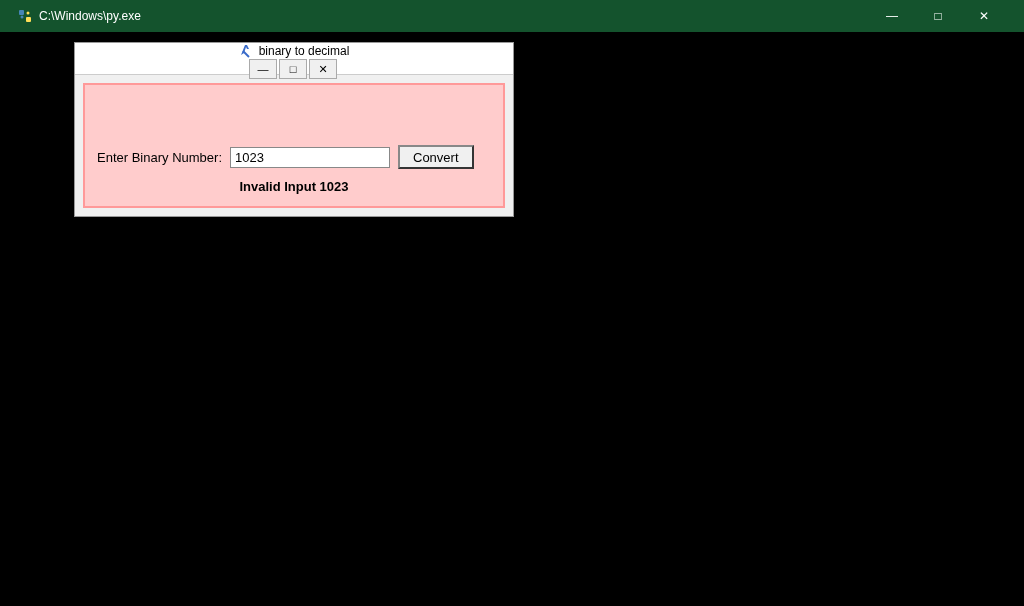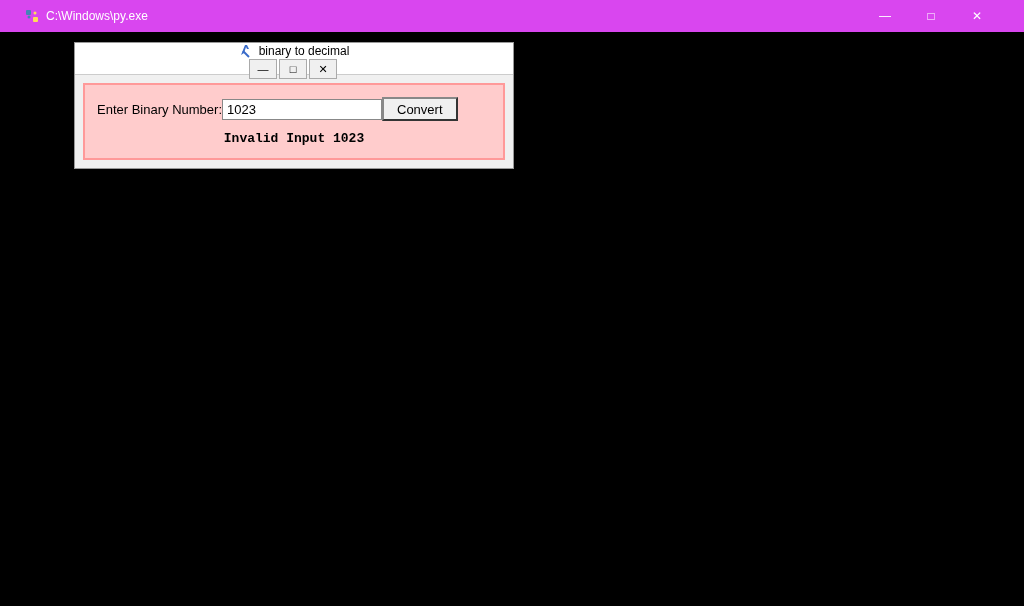--- a/index.html
+++ b/index.html
@@ -14,25 +14,25 @@
       background-color: #000000;
       font-family: 'Segoe UI', Tahoma, Geneva, Verdana, sans-serif;
       overflow: hidden;
       position: relative;
     }
 
     
     .os-titlebar {
       width: 100%;
       height: 32px;
-      background-color: #d946ef;
+      background-color: #14532d;
       display: flex;
       align-items: center;
       justify-content: space-between;
-      padding: 0 24px;
+      padding: 0 17px;
       position: absolute;
       top: 0;
       left: 0;
     }
 
     .os-titlebar-left {
       display: flex;
       align-items: center;
       gap: 6px;
     }
@@ -135,22 +135,23 @@
     .dialog-content {
       padding: 12px;
       background: #ffcccc;
       border: 2px solid #ff9999;
       margin: 8px;
     }
 
     .dialog-row {
       display: flex;
       align-items: center;
-      gap: 0;
+      gap: 8px;
       margin-bottom: 10px;
+      margin-top: 48px;
     }
 
     .dialog-label {
       font-size: 13px;
       color: #000000;
       white-space: nowrap;
       font-weight: normal;
     }
 
     .dialog-input {
@@ -179,21 +180,20 @@
     .dialog-error-row {
       display: flex;
       justify-content: center;
       margin-top: 2px;
     }
 
     .dialog-error-text {
       font-size: 13px;
       color: #000000;
       font-weight: bold;
-      font-family: Liberation Mono, monospace;
     }
   </style>
 </head>
 <body>
 
 <div class="os-titlebar">
   <div class="os-titlebar-left">
     <div class="os-icon">
       <svg width="16" height="16" viewBox="0 0 16 16">
         <rect x="2" y="2" width="5" height="5" fill="#4584b6" rx="1"></rect>

